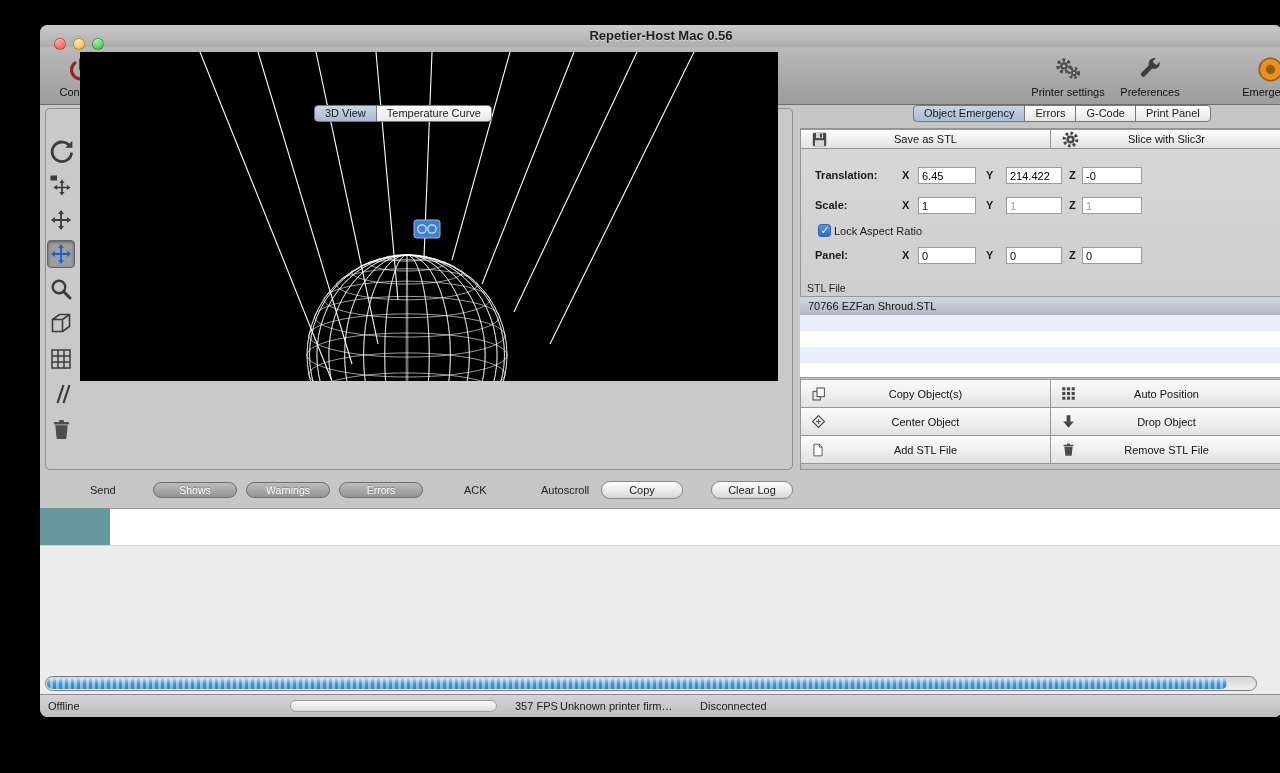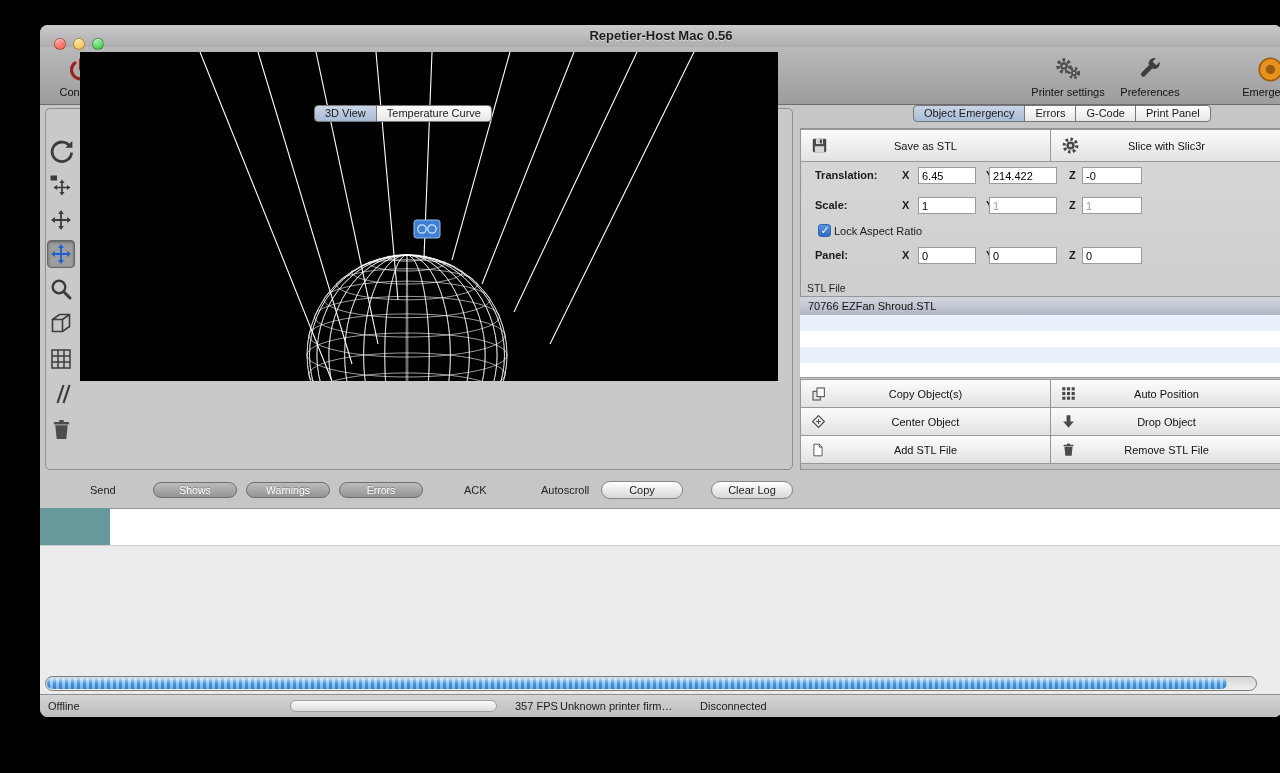--- a/index.html
+++ b/index.html
@@ -30,31 +30,31 @@
   .seg:first-child{border-radius:4px 0 0 4px;margin-left:16px}
   .seg:last-child{border-radius:0 4px 4px 0}
   .seg.sel{background:linear-gradient(#cad5e6,#a9bbd6)}
   .vstrip-btn{position:absolute;left:7px;width:28px;height:28px;display:flex;align-items:center;justify-content:center;border-radius:4px}
   .vstrip-btn.pressed{background:rgba(0,0,0,.22);box-shadow:inset 0 1px 3px rgba(0,0,0,.45);border:1px solid #666}
   .viewport{position:absolute;left:40px;top:27px;width:698px;height:329px;background:#000}
   #travel-lines line{stroke:#fff;stroke-width:1.1}
   #dome-grid ellipse,#dome-grid circle{fill:none;stroke:#fff;stroke-width:.65;opacity:.95}
   
   .right-panel{position:absolute;left:760px;top:103px;width:482px;height:342px;background:linear-gradient(#d8d8d8,#c3c3c3);border:1px solid #949494;border-right:none}
-  .bigbtn,.cell{position:absolute;height:33px;border:1px solid #979797;background:linear-gradient(#fcfcfc,#e2e2e2);display:flex;align-items:center}
+  .bigbtn,.cell{position:absolute;height:20px;border:1px solid #979797;background:linear-gradient(#fcfcfc,#e2e2e2);display:flex;align-items:center}
   .bigbtn .bicon,.cell .bicon{position:absolute;left:10px;display:flex;align-items:center}
   .bigbtn .blbl,.cell .blbl{position:absolute;left:0;right:0;text-align:center;font-size:11px;color:#111}
   .cell{height:29px}
   .frow{position:absolute;left:775px;width:400px;height:18px}
   .flabel{position:absolute;left:0;top:2px;font-weight:bold;font-size:11px}
   .axl{position:absolute;top:2px;font-weight:bold;font-size:11px}
   .ain{position:absolute;top:0;height:17px;border:1px solid #9b9b9b;background:#fff;font-size:11px;padding:0 3px;font-family:"Liberation Sans","DejaVu Sans",sans-serif}
   .ain.dis{color:#a0a0a0}
   .ax1{left:87px}.in1{left:103px;width:58px}
-  .ax2{left:171px}.in2{left:174px;width:68px}
+  .ax2{left:171px}.in2{left:191px;width:56px}
   .ax3{left:254px}.in3{left:267px;width:60px}
   .lock-row{position:absolute;left:778px;top:199px;display:flex;align-items:center;gap:3px}
   .checkbox{width:13px;height:13px;border:1px solid #3a67ac;border-radius:3px;background:linear-gradient(#5a95e8,#2d68c4);position:relative}
   .checkbox::after{content:"✓";position:absolute;left:1.5px;top:-1px;color:#fff;font-size:11px;font-weight:bold}
   .stl-header{position:absolute;left:767px;top:257px;font-size:10.5px;color:#222}
   .stl-list{position:absolute;left:760px;top:271px;width:482px;height:82px;background:#fff;border-top:1px solid #979797;border-bottom:1px solid #979797}
   .stl-row-sel{height:18px;line-height:18px;padding-left:8px;background:linear-gradient(#d2d6de,#b1b8c5);color:#111;font-size:11px}
   .stripe{height:16px}
   .stripe.b{background:#e9effb}
   

